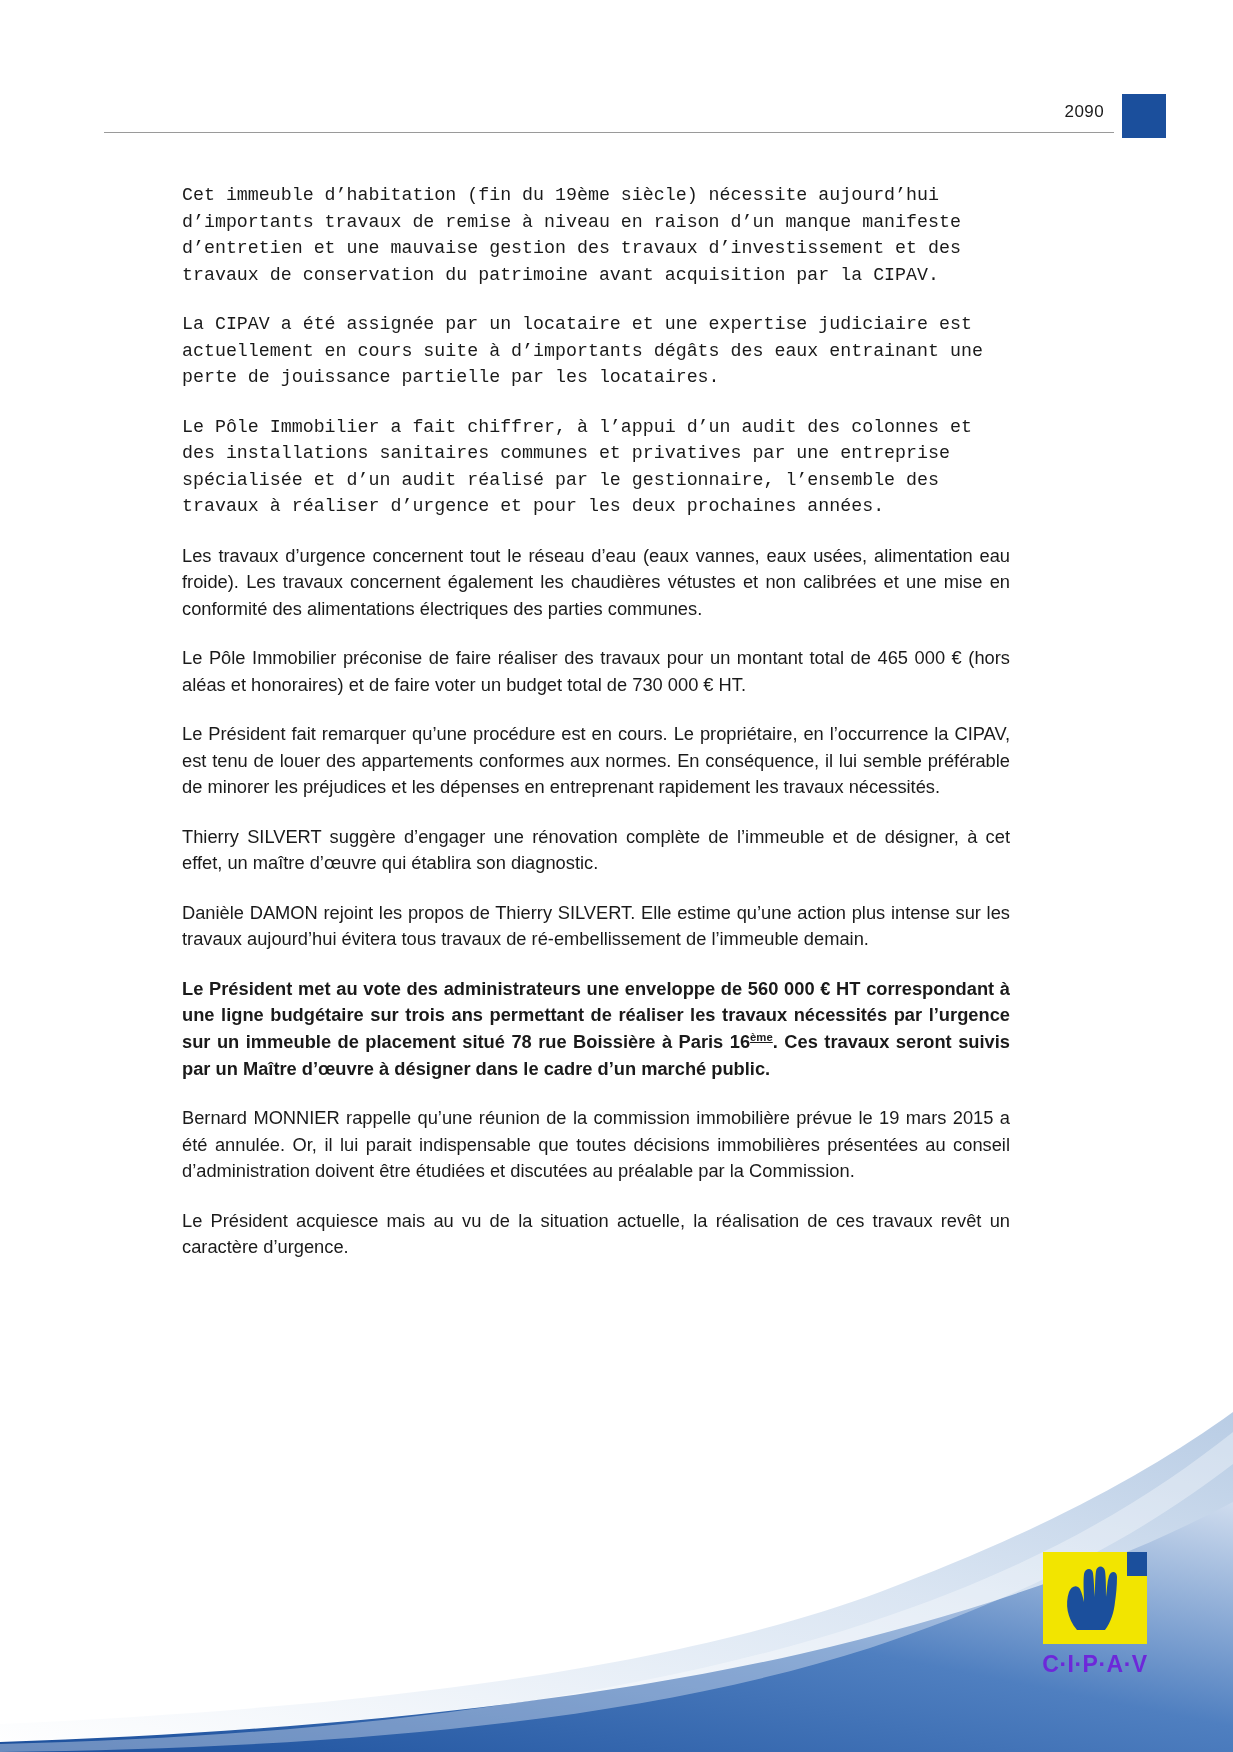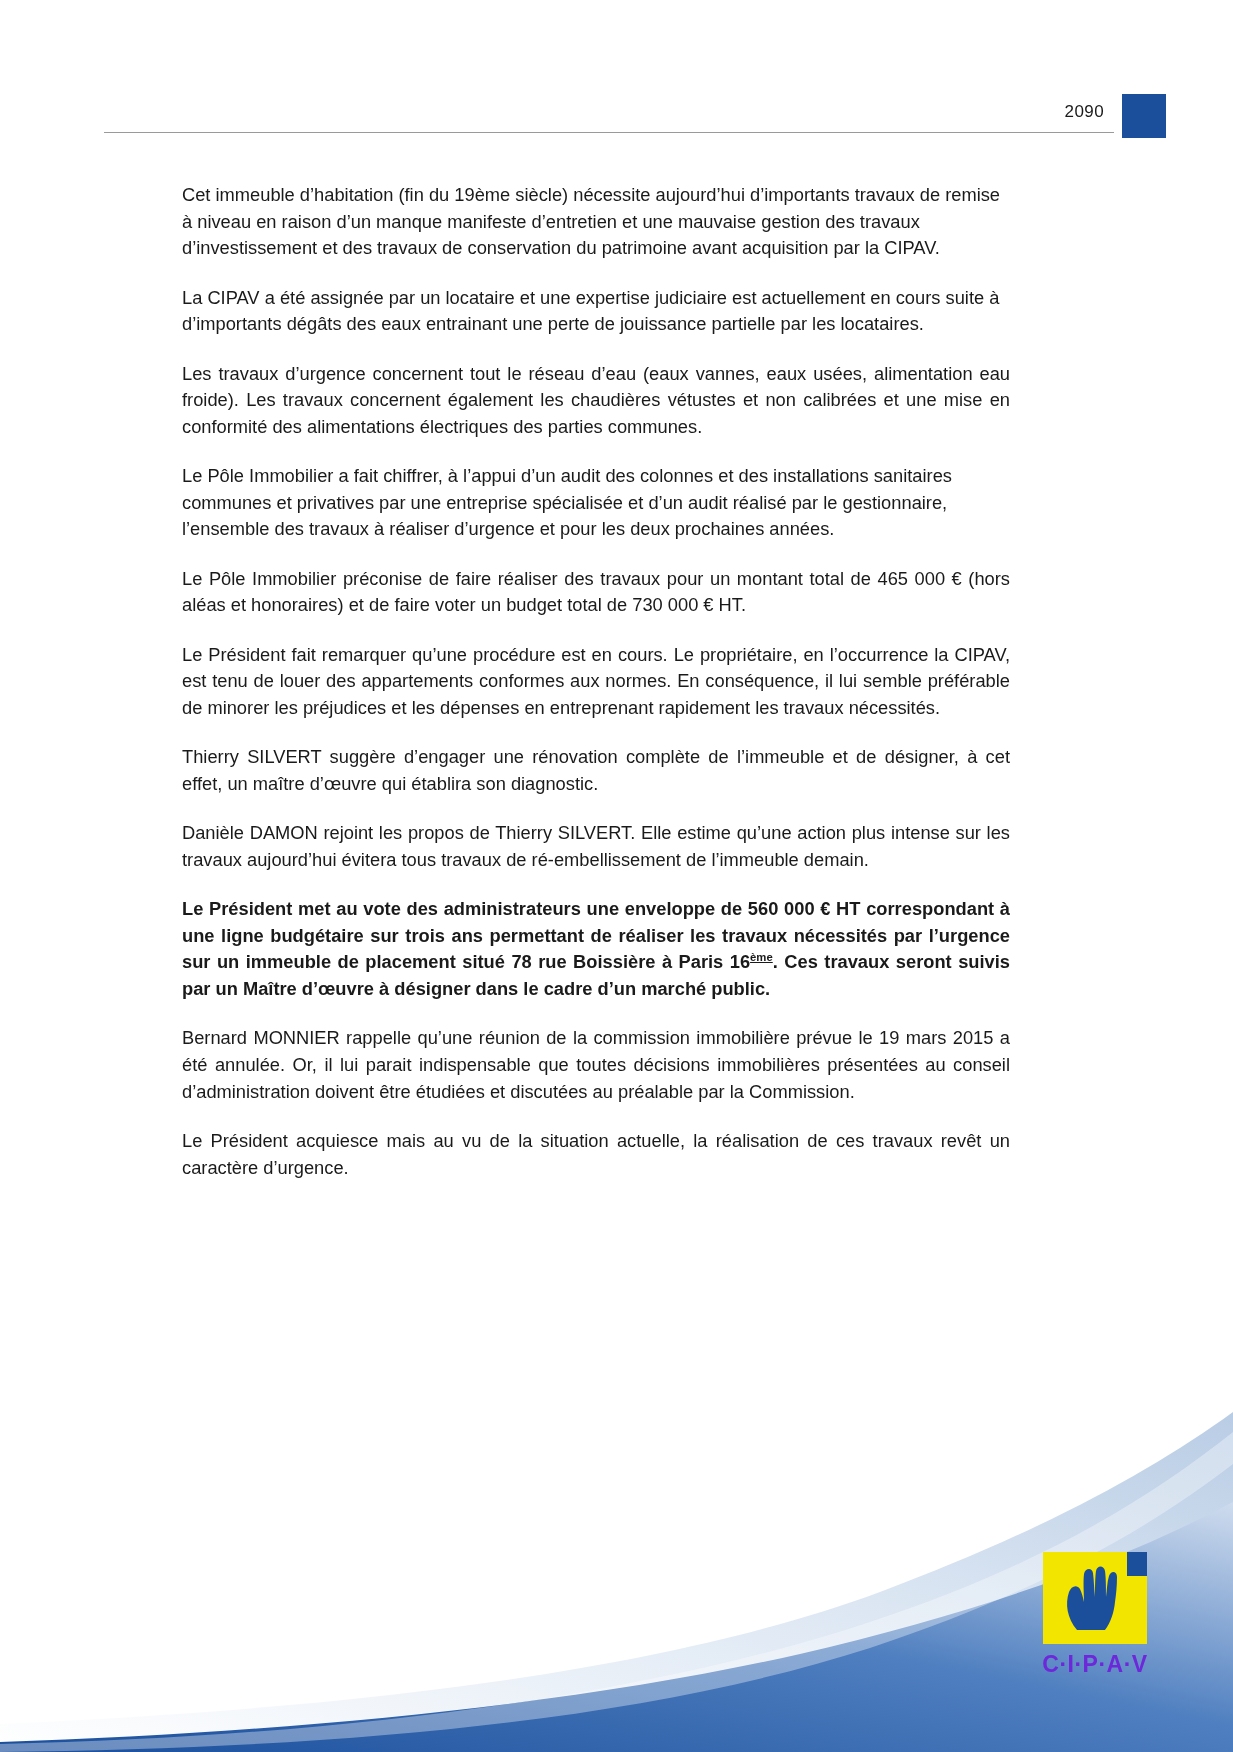--- a/index.html
+++ b/index.html
@@ -58,21 +58,21 @@
     left: 182px;
     width: 828px;
   }
   p.para {
     margin: 0 0 23px 0;
     font-size: 18.3px;
     line-height: 1.45;
     color: #1a1a1a;
   }
   p.para.justify { text-align: justify; }
-  p.para.left { text-align: left; }
+  p.para.left { text-align: left; font-family: Liberation Mono, monospace; }
   p.para.bold { font-weight: bold; }
   sup { font-size: 0.62em; vertical-align: super; text-decoration: underline; }
 
   
   .swoosh {
     position: absolute;
     left: 0;
     bottom: 0;
     width: 1233px;
     height: 460px;
@@ -130,22 +130,22 @@
   <div class="header">
     <div class="header-page-number">2090</div>
     <div class="header-square"></div>
     <div class="header-rule"></div>
   </div>
 
   <div class="content">
 
     <p class="para left">Cet immeuble d’habitation (fin du 19ème siècle) nécessite aujourd’hui d’importants travaux de remise à niveau en raison d’un manque manifeste d’entretien et une mauvaise gestion des travaux d’investissement et des travaux de conservation du patrimoine avant acquisition par la CIPAV.</p>
     <p class="para left">La CIPAV a été assignée par un locataire et une expertise judiciaire est actuellement en cours suite à d’importants dégâts des eaux entrainant une perte de jouissance partielle par les locataires.</p>
+    <p class="para left">Le Pôle Immobilier a fait chiffrer, à l’appui d’un audit des colonnes et des installations sanitaires communes et privatives par une entreprise spécialisée et d’un audit réalisé par le gestionnaire, l’ensemble des travaux à réaliser d’urgence et pour les deux prochaines années.</p>
     <p class="para justify">Les travaux d’urgence concernent tout le réseau d’eau (eaux vannes, eaux usées, alimentation eau froide). Les travaux concernent également les chaudières vétustes et non calibrées et une mise en conformité des alimentations électriques des parties communes.</p>
-    <p class="para left">Le Pôle Immobilier a fait chiffrer, à l’appui d’un audit des colonnes et des installations sanitaires communes et privatives par une entreprise spécialisée et d’un audit réalisé par le gestionnaire, l’ensemble des travaux à réaliser d’urgence et pour les deux prochaines années.</p>
     <p class="para justify">Le Pôle Immobilier préconise de faire réaliser des travaux pour un montant total de 465 000 € (hors aléas et honoraires) et de faire voter un budget total de 730 000 € HT.</p>
     <p class="para justify">Le Président fait remarquer qu’une procédure est en cours. Le propriétaire, en l’occurrence la CIPAV, est tenu de louer des appartements conformes aux normes. En conséquence, il lui semble préférable de minorer les préjudices et les dépenses en entreprenant rapidement les travaux nécessités.</p>
     <p class="para justify">Thierry SILVERT suggère d’engager une rénovation complète de l’immeuble et de désigner, à cet effet, un maître d’œuvre qui établira son diagnostic.</p>
     <p class="para justify">Danièle DAMON rejoint les propos de Thierry SILVERT. Elle estime qu’une action plus intense sur les travaux aujourd’hui évitera tous travaux de ré-embellissement de l’immeuble demain.</p>
 
     <p class="para justify bold"><span>Le Président met au vote des administrateurs une enveloppe de 560 000 € HT correspondant à une ligne budgétaire sur trois ans permettant de réaliser les travaux nécessités par l’urgence sur un immeuble de placement situé 78 rue Boissière à Paris 16</span><sup>ème</sup><span>. Ces travaux seront suivis par un Maître d’œuvre à désigner dans le cadre d’un marché public.</span></p>
 
     <p class="para justify">Bernard MONNIER rappelle qu’une réunion de la commission immobilière prévue le 19 mars 2015 a été annulée. Or, il lui parait indispensable que toutes décisions immobilières présentées au conseil d’administration doivent être étudiées et discutées au préalable par la Commission.</p>
     <p class="para justify">Le Président acquiesce mais au vu de la situation actuelle, la réalisation de ces travaux revêt un caractère d’urgence.</p>
   </div>

